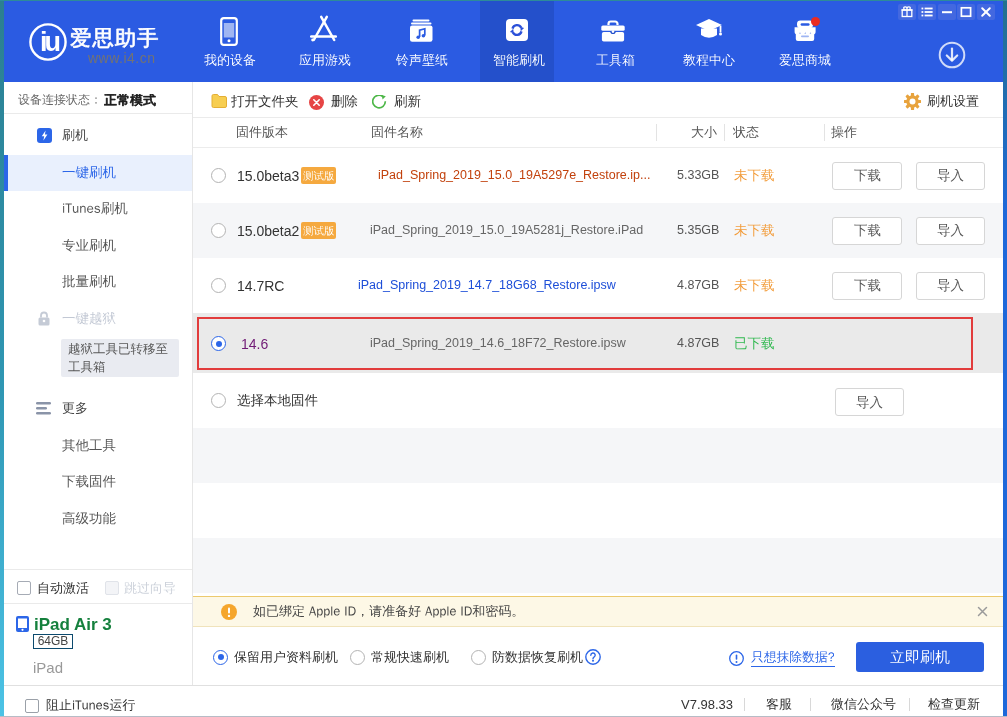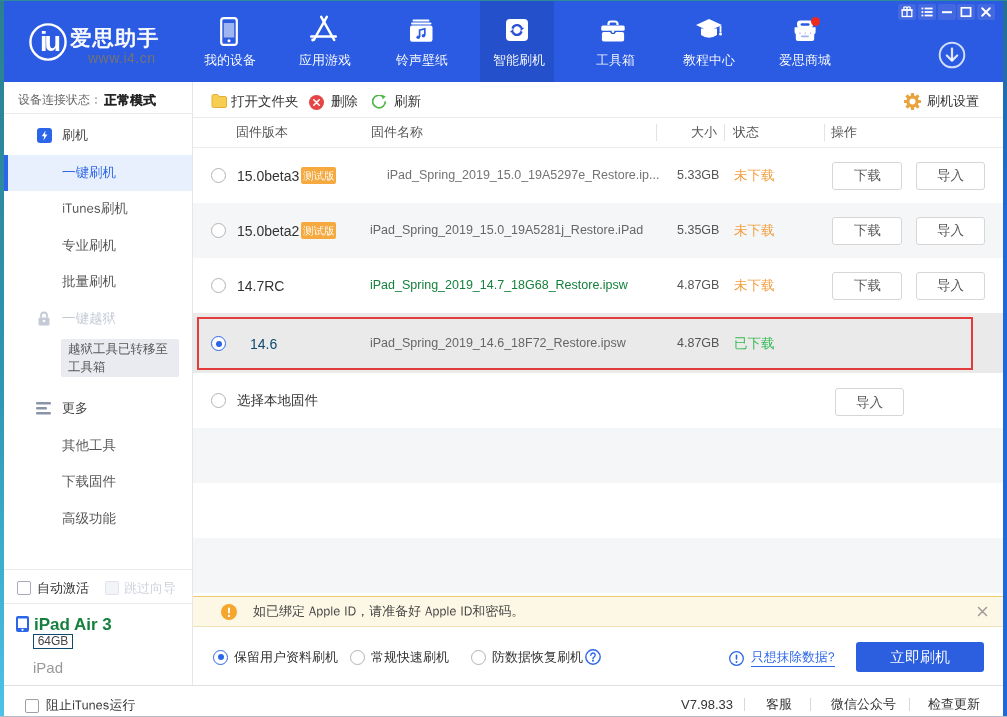--- a/index.html
+++ b/index.html
@@ -343,21 +343,21 @@
 <div style="position:absolute;left:193px;top:428px;width:810px;height:55px;background:#f5f6f8"></div>
 <div style="position:absolute;left:193px;top:538px;width:810px;height:55px;background:#f5f6f8"></div>
 <div style="position:absolute;left:211.0px;top:168.0px;width:15px;height:15px;border:1.5px solid #b3b3b3;border-radius:50%;box-sizing:border-box;background:#fff"></div>
 <div style="position:absolute;left:237px;top:167.5px;font:14px 'Liberation Sans';color:#333">15.0beta3</div>
 <div style="position:absolute;left:301px;top:167.0px;width:35px;height:17px;background:#f5a93f;border-radius:2px"></div>
 <svg style="position:absolute;left:302.8px;top:170.5px" width="31.5" height="10.5" viewBox="0 0 3072 1024">
     <g transform="translate(0,819) scale(1,-1)">
       <path fill="#ffffff" d="M872 22V689Q872 760 868 830Q906 826 945 830Q941 760 941 689V-6Q942 -91 883 -115Q831 -133 772 -130Q783 -83 751 -45Q779 -49 815 -50Q851 -50 862 -41Q872 -32 872 22ZM784 150Q746 154 707 150Q711 220 711 291V541Q711 611 707 682Q746 678 784 682Q780 611 780 541V291Q780 220 784 150ZM440 324V486Q440 557 436 627Q474 623 513 627Q509 557 509 486V324Q509 202 467 100L517 153Q605 69 681 -24L622 -73Q549 17 465 96Q405 -46 278 -123Q257 -83 214 -72Q318 -25 379 76Q440 178 440 324ZM378 155Q339 159 301 155Q305 225 305 296V806L633 805V192H564V754H374V296Q374 225 378 155ZM106 -118Q77 -94 33 -92Q64 -11 97 93Q130 197 192 454L221 433L140 54ZM161 457 117 408 12 544 56 594ZM174 626Q125 702 68 768L111 820Q171 750 222 670ZM1935 743 1872 697 1798 797 1860 843ZM1420 583Q1366 583 1313 581Q1316 610 1313 639Q1366 636 1420 636H1688L1684 841Q1723 837 1762 841L1759 636H1877Q1931 636 1984 639Q1981 610 1984 581Q1931 583 1877 583H1758Q1758 542 1758 514Q1758 487 1762 438Q1765 389 1771 352Q1777 314 1790 264Q1802 213 1820 171Q1861 76 1928 0Q1924 67 1918 134Q1954 112 1996 115Q2009 16 2001 -83Q2000 -117 1967 -122Q1953 -123 1941 -114Q1756 47 1707 305Q1688 405 1688 583ZM1667 430Q1664 401 1667 372Q1620 375 1572 375V76Q1620 94 1713 133L1719 86Q1479 -13 1350 -79Q1344 -33 1316 3Q1406 18 1502 51V375H1456Q1402 375 1349 372Q1352 401 1349 430Q1402 428 1456 428H1560Q1613 428 1667 430ZM1030 418Q1033 444 1030 470Q1082 468 1134 468H1252V81L1323 161L1351 200L1388 162L1360 134L1220 -41L1171 -4Q1179 13 1179 32V420ZM1194 594Q1133 692 1060 781L1124 826Q1199 734 1263 631ZM2388 -80Q2541 42 2537 316V740H2607Q2607 738 2609 738Q2658 739 2770 766Q2881 792 2941 816Q2946 778 2958 741Q2832 724 2607 677V539H2932Q2922 422 2902 328Q2877 219 2825 129Q2910 13 3039 -61Q3000 -75 2979 -112Q2864 -44 2785 69Q2688 -59 2540 -121Q2520 -96 2494 -78Q2478 -98 2461 -116Q2432 -83 2388 -80ZM2715 486Q2719 324 2783 198Q2850 322 2865 486ZM2607 486V316Q2607 88 2513 -51Q2654 12 2743 136Q2655 297 2652 486ZM2061 -85Q2152 21 2147 237V656Q2147 726 2143 797Q2182 793 2221 797Q2218 726 2218 656V554H2318V675Q2318 746 2315 816Q2354 812 2393 816Q2390 746 2390 675V555Q2433 555 2477 557Q2474 529 2477 501Q2424 503 2371 503H2218V342L2411 341V-119H2340V290L2218 288Q2228 39 2138 -108Q2109 -84 2061 -85Z"></path>
     </g>
   </svg>
-<div style="position:absolute;left:387px;top:168.0px;font:12.5px 'Liberation Sans';color:#737373">iPad_Spring_2019_15.0_19A5297e_Restore.ip...</div>
+<div style="position:absolute;left:378px;top:168.0px;font:12.5px 'Liberation Sans';color:#c2410c">iPad_Spring_2019_15.0_19A5297e_Restore.ip...</div>
 <div style="position:absolute;left:677px;top:168.0px;font:12.5px 'Liberation Sans';color:#555">5.33GB</div>
 <svg style="position:absolute;left:734.0px;top:169.0px" width="40.5" height="13.5" viewBox="0 0 3072 1024">
     <g transform="translate(0,819) scale(1,-1)">
       <path fill="#f29b38" d="M556 357Q674 101 978 29Q943 2 933 -40Q824 -12 721 62Q618 135 548 238V26Q548 -48 551 -123Q511 -118 471 -123Q474 -48 474 26V282Q397 167 294 78Q190 -10 65 -60Q54 -15 19 14Q134 54 235 129Q299 175 340 226Q380 278 428 357H180Q119 357 58 354Q62 387 58 420Q119 417 180 417H474V592H249Q188 592 127 589Q130 622 127 655Q188 652 249 652H474V693Q474 767 471 842Q511 837 551 842Q548 767 548 693V652H773Q834 652 895 655Q892 622 895 589Q834 592 773 592H548V417H842Q903 417 964 420Q960 387 964 354Q903 357 842 357ZM1537 29Q1537 -47 1541 -124Q1499 -120 1457 -124Q1461 -48 1461 29V702H1177Q1109 702 1042 699Q1046 735 1042 772Q1109 768 1177 768H1871Q1939 768 2006 772Q2002 735 2006 699Q1939 702 1871 702H1537V506L1555 535L1721 426L1883 309L1833 243L1673 357L1537 447ZM2904 666 2848 616 2725 754 2782 804ZM2640 581 2637 841Q2674 837 2712 841L2708 581H2901Q2951 581 3000 583Q2998 556 3000 529Q2950 532 2901 532H2708Q2710 359 2750 244Q2799 347 2829 463Q2869 450 2910 445Q2868 294 2783 169Q2841 57 2945 -19Q2937 63 2925 144Q2961 123 3002 128Q3021 24 3019 -81Q3020 -99 3008 -110Q2990 -129 2966 -118Q2823 -35 2739 109Q2609 -50 2429 -122Q2420 -89 2397 -64Q2398 -93 2399 -123Q2361 -119 2324 -123Q2327 -53 2327 17V64Q2208 40 2093 11Q2097 55 2077 95Q2196 97 2327 115V210L2134 207L2133 257Q2150 256 2159 270Q2183 309 2225 391H2166Q2116 391 2066 389Q2069 416 2066 443Q2116 441 2166 441H2249Q2277 500 2286 532H2173Q2123 532 2074 529Q2076 556 2074 583Q2123 581 2173 581H2344V696H2231Q2181 696 2131 694Q2134 721 2131 748Q2181 745 2231 745H2344Q2343 793 2340 841Q2378 837 2416 841Q2414 793 2413 745H2506Q2556 745 2606 748Q2603 721 2606 694Q2556 696 2506 696H2412V581ZM2705 174Q2638 317 2640 532H2287Q2322 511 2361 497L2329 441H2504Q2554 441 2603 443Q2601 416 2603 389Q2554 391 2504 391H2301L2221 257H2327Q2326 299 2324 341Q2361 337 2399 341Q2397 299 2396 257L2498 256L2580 262L2571 209L2499 212L2396 211V124Q2461 135 2597 160L2594 116L2396 78V-49Q2485 -13 2567 44Q2649 102 2705 174Z"></path>
     </g>
   </svg>
 <div style="position:absolute;left:832px;top:161.5px;width:70px;height:28px;border:1px solid #d6d6d6;border-radius:3px;box-sizing:border-box;background:#fff"></div>
 <svg style="position:absolute;left:853.5px;top:169.0px" width="27.0" height="13.5" viewBox="0 0 2048 1024">
     <g transform="translate(0,819) scale(1,-1)">
       <path fill="#555555" d="M513 29Q513 -47 517 -124Q475 -120 433 -124Q437 -48 437 29V702H153Q85 702 18 699Q22 735 18 772Q85 768 153 768H847Q915 768 982 772Q978 735 982 699Q915 702 847 702H513V506L531 535L697 426L859 309L809 243L649 357L513 447ZM1880 666 1824 616 1701 754 1758 804ZM1616 581 1613 841Q1650 837 1688 841L1684 581H1877Q1927 581 1976 583Q1974 556 1976 529Q1926 532 1877 532H1684Q1686 359 1726 244Q1775 347 1805 463Q1845 450 1886 445Q1844 294 1759 169Q1817 57 1921 -19Q1913 63 1901 144Q1937 123 1978 128Q1997 24 1995 -81Q1996 -99 1984 -110Q1966 -129 1942 -118Q1799 -35 1715 109Q1585 -50 1405 -122Q1396 -89 1373 -64Q1374 -93 1375 -123Q1337 -119 1300 -123Q1303 -53 1303 17V64Q1184 40 1069 11Q1073 55 1053 95Q1172 97 1303 115V210L1110 207L1109 257Q1126 256 1135 270Q1159 309 1201 391H1142Q1092 391 1042 389Q1045 416 1042 443Q1092 441 1142 441H1225Q1253 500 1262 532H1149Q1099 532 1050 529Q1052 556 1050 583Q1099 581 1149 581H1320V696H1207Q1157 696 1107 694Q1110 721 1107 748Q1157 745 1207 745H1320Q1319 793 1316 841Q1354 837 1392 841Q1390 793 1389 745H1482Q1532 745 1582 748Q1579 721 1582 694Q1532 696 1482 696H1388V581ZM1681 174Q1614 317 1616 532H1263Q1298 511 1337 497L1305 441H1480Q1530 441 1579 443Q1577 416 1579 389Q1530 391 1480 391H1277L1197 257H1303Q1302 299 1300 341Q1337 337 1375 341Q1373 299 1372 257L1474 256L1556 262L1547 209L1475 212L1372 211V124Q1437 135 1573 160L1570 116L1372 78V-49Q1461 -13 1543 44Q1625 102 1681 174Z"></path>
@@ -391,21 +391,21 @@
     </g>
   </svg>
 <div style="position:absolute;left:916px;top:216.5px;width:69px;height:28px;border:1px solid #d6d6d6;border-radius:3px;box-sizing:border-box;background:#fff"></div>
 <svg style="position:absolute;left:937.0px;top:224.0px" width="27.0" height="13.5" viewBox="0 0 2048 1024">
     <g transform="translate(0,819) scale(1,-1)">
       <path fill="#555555" d="M265 396Q217 396 188 426Q158 456 158 503V813L762 815V578H231V503Q231 486 241 473Q251 460 266 460L768 461Q792 461 810 474Q829 486 833 506L852 614Q884 594 921 592L892 452Q888 427 868 412Q847 396 820 396ZM231 636H690V757L231 756ZM366 -19Q293 63 209 135L247 167H162Q104 167 46 164Q49 191 46 218Q104 216 162 216H641V342H713V216H840Q899 216 957 218Q953 191 957 164Q899 167 840 167H713V-59Q713 -96 687 -116Q661 -137 633 -143Q580 -152 526 -151Q534 -103 502 -76Q534 -79 578 -80Q622 -80 632 -74Q641 -67 641 -38V167H284Q359 100 429 22ZM2012 -73Q1968 -92 1946 -135Q1721 -29 1657 239Q1637 320 1620 406Q1602 492 1582 549Q1532 333 1409 148Q1286 -38 1097 -157Q1077 -113 1036 -89Q1148 -21 1247 75Q1410 225 1475 480Q1501 569 1511 626L1549 621Q1522 668 1486 705Q1423 769 1344 778L1352 854Q1462 842 1542 758Q1627 665 1661 525Q1678 460 1692 396Q1705 332 1726 262Q1747 192 1781 130Q1860 -5 2012 -73Z"></path>
     </g>
   </svg>
 <div style="position:absolute;left:211.0px;top:278.0px;width:15px;height:15px;border:1.5px solid #b3b3b3;border-radius:50%;box-sizing:border-box;background:#fff"></div>
 <div style="position:absolute;left:237px;top:277.5px;font:14px 'Liberation Sans';color:#333">14.7RC</div>
-<div style="position:absolute;left:370px;top:278.0px;font:12.5px 'Liberation Sans';color:#15803d">iPad_Spring_2019_14.7_18G68_Restore.ipsw</div>
+<div style="position:absolute;left:358px;top:278.0px;font:12.5px 'Liberation Sans';color:#1d4ed8">iPad_Spring_2019_14.7_18G68_Restore.ipsw</div>
 <div style="position:absolute;left:677px;top:278.0px;font:12.5px 'Liberation Sans';color:#555">4.87GB</div>
 <svg style="position:absolute;left:734.0px;top:279.0px" width="40.5" height="13.5" viewBox="0 0 3072 1024">
     <g transform="translate(0,819) scale(1,-1)">
       <path fill="#f29b38" d="M556 357Q674 101 978 29Q943 2 933 -40Q824 -12 721 62Q618 135 548 238V26Q548 -48 551 -123Q511 -118 471 -123Q474 -48 474 26V282Q397 167 294 78Q190 -10 65 -60Q54 -15 19 14Q134 54 235 129Q299 175 340 226Q380 278 428 357H180Q119 357 58 354Q62 387 58 420Q119 417 180 417H474V592H249Q188 592 127 589Q130 622 127 655Q188 652 249 652H474V693Q474 767 471 842Q511 837 551 842Q548 767 548 693V652H773Q834 652 895 655Q892 622 895 589Q834 592 773 592H548V417H842Q903 417 964 420Q960 387 964 354Q903 357 842 357ZM1537 29Q1537 -47 1541 -124Q1499 -120 1457 -124Q1461 -48 1461 29V702H1177Q1109 702 1042 699Q1046 735 1042 772Q1109 768 1177 768H1871Q1939 768 2006 772Q2002 735 2006 699Q1939 702 1871 702H1537V506L1555 535L1721 426L1883 309L1833 243L1673 357L1537 447ZM2904 666 2848 616 2725 754 2782 804ZM2640 581 2637 841Q2674 837 2712 841L2708 581H2901Q2951 581 3000 583Q2998 556 3000 529Q2950 532 2901 532H2708Q2710 359 2750 244Q2799 347 2829 463Q2869 450 2910 445Q2868 294 2783 169Q2841 57 2945 -19Q2937 63 2925 144Q2961 123 3002 128Q3021 24 3019 -81Q3020 -99 3008 -110Q2990 -129 2966 -118Q2823 -35 2739 109Q2609 -50 2429 -122Q2420 -89 2397 -64Q2398 -93 2399 -123Q2361 -119 2324 -123Q2327 -53 2327 17V64Q2208 40 2093 11Q2097 55 2077 95Q2196 97 2327 115V210L2134 207L2133 257Q2150 256 2159 270Q2183 309 2225 391H2166Q2116 391 2066 389Q2069 416 2066 443Q2116 441 2166 441H2249Q2277 500 2286 532H2173Q2123 532 2074 529Q2076 556 2074 583Q2123 581 2173 581H2344V696H2231Q2181 696 2131 694Q2134 721 2131 748Q2181 745 2231 745H2344Q2343 793 2340 841Q2378 837 2416 841Q2414 793 2413 745H2506Q2556 745 2606 748Q2603 721 2606 694Q2556 696 2506 696H2412V581ZM2705 174Q2638 317 2640 532H2287Q2322 511 2361 497L2329 441H2504Q2554 441 2603 443Q2601 416 2603 389Q2554 391 2504 391H2301L2221 257H2327Q2326 299 2324 341Q2361 337 2399 341Q2397 299 2396 257L2498 256L2580 262L2571 209L2499 212L2396 211V124Q2461 135 2597 160L2594 116L2396 78V-49Q2485 -13 2567 44Q2649 102 2705 174Z"></path>
     </g>
   </svg>
 <div style="position:absolute;left:832px;top:271.5px;width:70px;height:28px;border:1px solid #d6d6d6;border-radius:3px;box-sizing:border-box;background:#fff"></div>
 <svg style="position:absolute;left:853.5px;top:279.0px" width="27.0" height="13.5" viewBox="0 0 2048 1024">
     <g transform="translate(0,819) scale(1,-1)">
       <path fill="#555555" d="M513 29Q513 -47 517 -124Q475 -120 433 -124Q437 -48 437 29V702H153Q85 702 18 699Q22 735 18 772Q85 768 153 768H847Q915 768 982 772Q978 735 982 699Q915 702 847 702H513V506L531 535L697 426L859 309L809 243L649 357L513 447ZM1880 666 1824 616 1701 754 1758 804ZM1616 581 1613 841Q1650 837 1688 841L1684 581H1877Q1927 581 1976 583Q1974 556 1976 529Q1926 532 1877 532H1684Q1686 359 1726 244Q1775 347 1805 463Q1845 450 1886 445Q1844 294 1759 169Q1817 57 1921 -19Q1913 63 1901 144Q1937 123 1978 128Q1997 24 1995 -81Q1996 -99 1984 -110Q1966 -129 1942 -118Q1799 -35 1715 109Q1585 -50 1405 -122Q1396 -89 1373 -64Q1374 -93 1375 -123Q1337 -119 1300 -123Q1303 -53 1303 17V64Q1184 40 1069 11Q1073 55 1053 95Q1172 97 1303 115V210L1110 207L1109 257Q1126 256 1135 270Q1159 309 1201 391H1142Q1092 391 1042 389Q1045 416 1042 443Q1092 441 1142 441H1225Q1253 500 1262 532H1149Q1099 532 1050 529Q1052 556 1050 583Q1099 581 1149 581H1320V696H1207Q1157 696 1107 694Q1110 721 1107 748Q1157 745 1207 745H1320Q1319 793 1316 841Q1354 837 1392 841Q1390 793 1389 745H1482Q1532 745 1582 748Q1579 721 1582 694Q1532 696 1482 696H1388V581ZM1681 174Q1614 317 1616 532H1263Q1298 511 1337 497L1305 441H1480Q1530 441 1579 443Q1577 416 1579 389Q1530 391 1480 391H1277L1197 257H1303Q1302 299 1300 341Q1337 337 1375 341Q1373 299 1372 257L1474 256L1556 262L1547 209L1475 212L1372 211V124Q1437 135 1573 160L1570 116L1372 78V-49Q1461 -13 1543 44Q1625 102 1681 174Z"></path>
@@ -413,21 +413,21 @@
   </svg>
 <div style="position:absolute;left:916px;top:271.5px;width:69px;height:28px;border:1px solid #d6d6d6;border-radius:3px;box-sizing:border-box;background:#fff"></div>
 <svg style="position:absolute;left:937.0px;top:279.0px" width="27.0" height="13.5" viewBox="0 0 2048 1024">
     <g transform="translate(0,819) scale(1,-1)">
       <path fill="#555555" d="M265 396Q217 396 188 426Q158 456 158 503V813L762 815V578H231V503Q231 486 241 473Q251 460 266 460L768 461Q792 461 810 474Q829 486 833 506L852 614Q884 594 921 592L892 452Q888 427 868 412Q847 396 820 396ZM231 636H690V757L231 756ZM366 -19Q293 63 209 135L247 167H162Q104 167 46 164Q49 191 46 218Q104 216 162 216H641V342H713V216H840Q899 216 957 218Q953 191 957 164Q899 167 840 167H713V-59Q713 -96 687 -116Q661 -137 633 -143Q580 -152 526 -151Q534 -103 502 -76Q534 -79 578 -80Q622 -80 632 -74Q641 -67 641 -38V167H284Q359 100 429 22ZM2012 -73Q1968 -92 1946 -135Q1721 -29 1657 239Q1637 320 1620 406Q1602 492 1582 549Q1532 333 1409 148Q1286 -38 1097 -157Q1077 -113 1036 -89Q1148 -21 1247 75Q1410 225 1475 480Q1501 569 1511 626L1549 621Q1522 668 1486 705Q1423 769 1344 778L1352 854Q1462 842 1542 758Q1627 665 1661 525Q1678 460 1692 396Q1705 332 1726 262Q1747 192 1781 130Q1860 -5 2012 -73Z"></path>
     </g>
   </svg>
 <div style="position:absolute;left:197px;top:317px;width:776px;height:53px;border:2px solid #e23c3c;box-sizing:border-box"></div>
 <div style="position:absolute;left:211.0px;top:336.0px;width:15px;height:15px;border:1.5px solid #2c66e8;border-radius:50%;box-sizing:border-box;background:#fff"></div>
 <div style="position:absolute;left:215.5px;top:340.5px;width:6px;height:6px;border-radius:50%;background:#2c66e8"></div>
-<div style="position:absolute;left:250px;top:335.5px;font:14px 'Liberation Sans';color:#0c4a6e">14.6</div>
+<div style="position:absolute;left:241px;top:335.5px;font:14px 'Liberation Sans';color:#701a75">14.6</div>
 <div style="position:absolute;left:370px;top:336.0px;font:12.5px 'Liberation Sans';color:#666">iPad_Spring_2019_14.6_18F72_Restore.ipsw</div>
 <div style="position:absolute;left:677px;top:336.0px;font:12.5px 'Liberation Sans';color:#555">4.87GB</div>
 <svg style="position:absolute;left:734.0px;top:337.0px" width="40.5" height="13.5" viewBox="0 0 3072 1024">
     <g transform="translate(0,819) scale(1,-1)">
       <path fill="#2eb84e" d="M219 -113Q144 -106 120 -43Q110 -16 110 19V422Q110 497 106 573Q147 568 188 573Q185 509 184 444H748V728H223Q159 728 95 725Q99 760 95 794Q159 791 223 791H822V326H748V381H184V19Q184 -7 193 -26Q202 -44 221 -44L798 -43Q826 -43 846 -25Q867 -7 871 21L892 171Q925 148 964 149L935 -38Q931 -69 908 -91Q885 -113 854 -113ZM1537 29Q1537 -47 1541 -124Q1499 -120 1457 -124Q1461 -48 1461 29V702H1177Q1109 702 1042 699Q1046 735 1042 772Q1109 768 1177 768H1871Q1939 768 2006 772Q2002 735 2006 699Q1939 702 1871 702H1537V506L1555 535L1721 426L1883 309L1833 243L1673 357L1537 447ZM2904 666 2848 616 2725 754 2782 804ZM2640 581 2637 841Q2674 837 2712 841L2708 581H2901Q2951 581 3000 583Q2998 556 3000 529Q2950 532 2901 532H2708Q2710 359 2750 244Q2799 347 2829 463Q2869 450 2910 445Q2868 294 2783 169Q2841 57 2945 -19Q2937 63 2925 144Q2961 123 3002 128Q3021 24 3019 -81Q3020 -99 3008 -110Q2990 -129 2966 -118Q2823 -35 2739 109Q2609 -50 2429 -122Q2420 -89 2397 -64Q2398 -93 2399 -123Q2361 -119 2324 -123Q2327 -53 2327 17V64Q2208 40 2093 11Q2097 55 2077 95Q2196 97 2327 115V210L2134 207L2133 257Q2150 256 2159 270Q2183 309 2225 391H2166Q2116 391 2066 389Q2069 416 2066 443Q2116 441 2166 441H2249Q2277 500 2286 532H2173Q2123 532 2074 529Q2076 556 2074 583Q2123 581 2173 581H2344V696H2231Q2181 696 2131 694Q2134 721 2131 748Q2181 745 2231 745H2344Q2343 793 2340 841Q2378 837 2416 841Q2414 793 2413 745H2506Q2556 745 2606 748Q2603 721 2606 694Q2556 696 2506 696H2412V581ZM2705 174Q2638 317 2640 532H2287Q2322 511 2361 497L2329 441H2504Q2554 441 2603 443Q2601 416 2603 389Q2554 391 2504 391H2301L2221 257H2327Q2326 299 2324 341Q2361 337 2399 341Q2397 299 2396 257L2498 256L2580 262L2571 209L2499 212L2396 211V124Q2461 135 2597 160L2594 116L2396 78V-49Q2485 -13 2567 44Q2649 102 2705 174Z"></path>
     </g>
   </svg>
 <div style="position:absolute;left:211.0px;top:393.0px;width:15px;height:15px;border:1.5px solid #b3b3b3;border-radius:50%;box-sizing:border-box;background:#fff"></div>
 <svg style="position:absolute;left:237.0px;top:394.0px" width="81.0" height="13.5" viewBox="0 0 6144 1024">
     <g transform="translate(0,819) scale(1,-1)">

